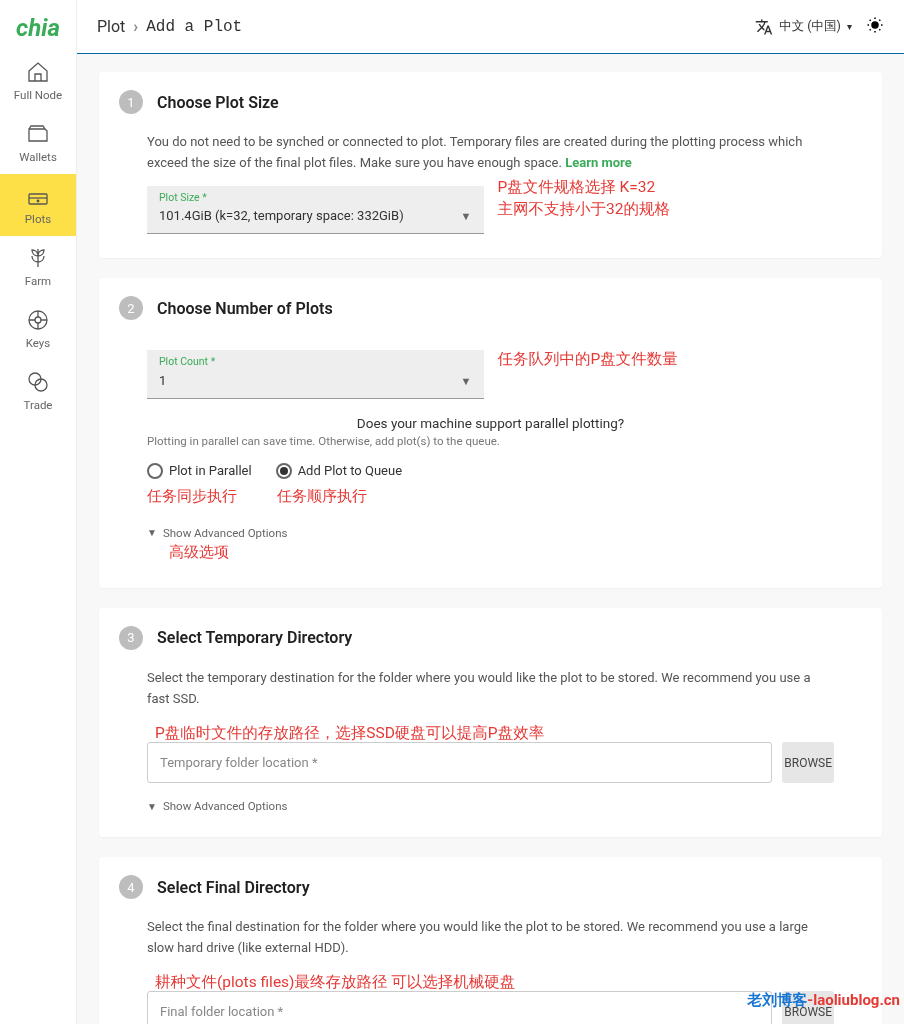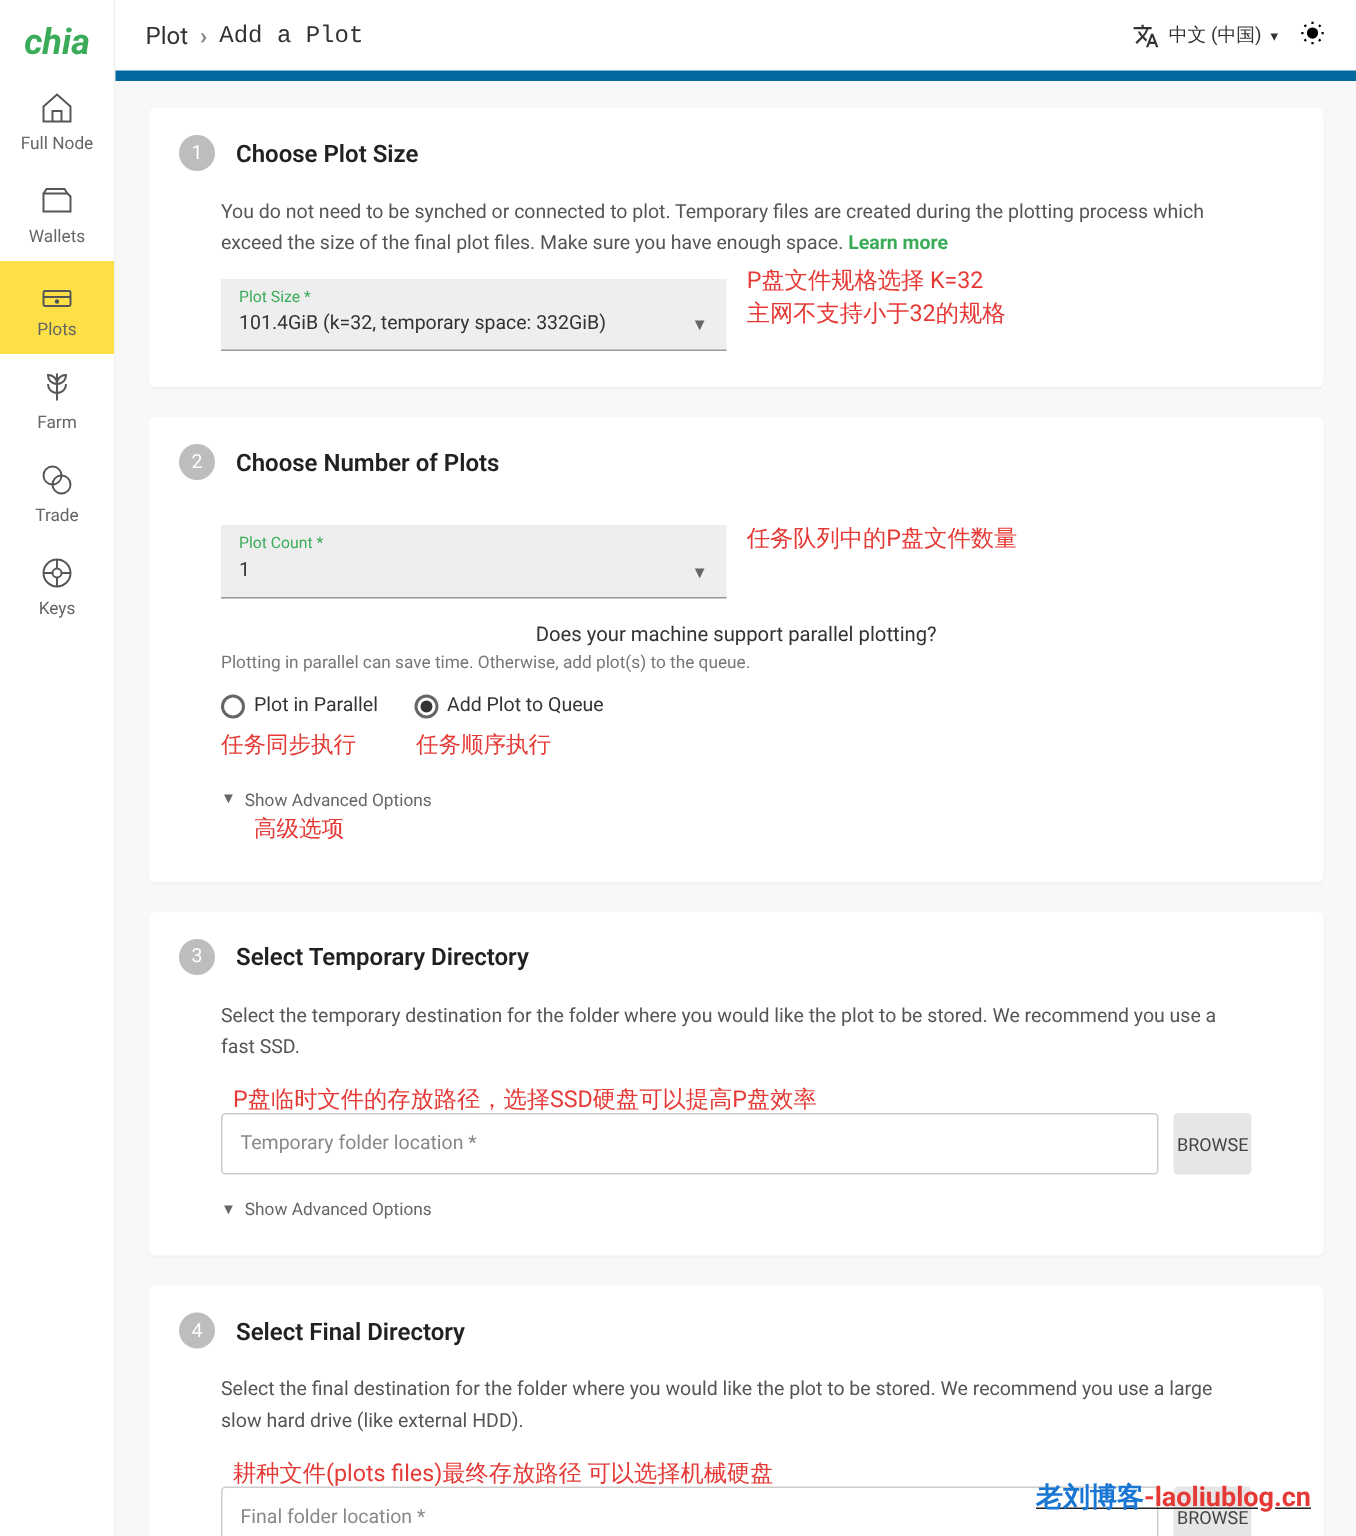--- a/index.html
+++ b/index.html
@@ -4,21 +4,21 @@
 <style>
 * { margin:0; padding:0; box-sizing:border-box; font-family:-apple-system,BlinkMacSystemFont,"Segoe UI",Roboto,sans-serif; }
 body { width:904px; height:1024px; background:#fff; color:#212121; overflow:hidden; position:relative;}
 .app { display:flex; width:100%; height:100%; }
 .sidebar { width:77px; background:#fff; display:flex; flex-direction:column; align-items:center; padding-top:10px; border-right:1px solid #eee;}
 .logo { color:#3AAC59; font-weight:bold; font-size:24px; margin:4px 0 8px 0; font-style:italic;}
 .sb { width:100%; display:flex; flex-direction:column; align-items:center; padding:10px 0; font-size:11.5px; color:#666; cursor:pointer; gap:4px;}
 .sb.active { background:#fde047; }
 .sb svg { width:24px; height:24px; stroke:#555; fill:none; stroke-width:1.3; }
 .main { flex:1; background:#f8f8f8; display:flex; flex-direction:column; }
-.header { height:54px; background:#fff; display:flex; align-items:center; padding:0 20px; border-bottom:7px solid #0369a1;}
+.header { height:54px; background:#fff; display:flex; align-items:center; padding:0 20px; border-bottom:1px solid #0369a1;}
 .breadcrumb { font-size:16px; color:#333; display:flex; align-items:center; gap:8px;}
 .breadcrumb .sep{color:#888;font-weight:bold;}
 .hspace{flex:1;}
 .lang { display:flex; align-items:center; gap:6px; font-size:12.5px; color:#333; cursor:pointer;}
 .lang svg, .header .brt svg { width:18px; height:18px; }
 .brt{margin-left:14px;}
 .content { flex:1; padding:18px 22px 12px 22px; overflow:auto;}
 .card { background:#fff; border-radius:4px; margin-bottom:20px; box-shadow:0 1px 2px rgba(0,0,0,0.04); }
 .card-h { padding:18px 20px; display:flex; align-items:center; gap:14px;}
 .num { width:24px; height:24px; border-radius:50%; background:#bdbdbd; color:#fff; font-size:13px; display:flex; align-items:center; justify-content:center; flex-shrink:0;}
@@ -37,21 +37,21 @@
 .radio .dot{width:16px;height:16px;border:2px solid #666;border-radius:50%;display:flex;align-items:center;justify-content:center;}
 .radio.sel .dot::after{content:"";width:8px;height:8px;background:#333;border-radius:50%;}
 .adv{ display:flex; align-items:center; gap:6px; font-size:11.5px; color:#666; margin-top:16px; cursor:pointer;}
 .adv .chv{font-size:10px;}
 .pad-box{ padding:0 48px 24px 48px;}
 .desc{font-size:13px; color:#555; line-height:1.6; margin-bottom:12px;}
 .input-row{ display:flex; gap:10px; align-items:stretch;}
 .text-input{ flex:1; border:1px solid #ccc; border-radius:3px; padding:12px 12px; font-size:13px; color:#666;}
 .text-input::placeholder{color:#888;}
 .browse{ background:#e6e6e6; border:none; padding:0 2px; font-size:12px; font-weight:400; color:#444; border-radius:3px; cursor:pointer;}
-.watermark{ position:absolute; right:30px; bottom:14px; font-size:18px; font-weight:bold;text-decoration:underline;}
+.watermark{ position:absolute; right:4px; bottom:14px; font-size:15px; font-weight:bold;}
 .watermark .a{color:#1976D2;}
 .watermark .b{color:#E53935;}
 .sel-wrap{display:flex;align-items:flex-start;gap:14px;}
 .sel-col{flex:1;max-width:395px;}
 .red-col{flex:1;}
 .red-line{color:#E53935;font-size:15.5px;line-height:1.45;}
 .radio-block{position:relative;}
 .radio-reds{display:flex;gap:40px;margin-top:2px;}
 .radio-reds span{color:#E53935;font-size:15px;}
 .adv-red{color:#E53935;font-size:15px;margin-left:22px;margin-top:-2px;}
@@ -84,32 +84,32 @@
       <span>Plots</span>
     </div>
     <div class="sb">
       <svg viewBox="0 0 24 24">
           <path d="M12 3 V21 M12 10 C8 10 6 7 6 4 C9 4 12 6 12 10 M12 10 C16 10 18 7 18 4 C15 4 12 6 12 10 M12 16 C8 16 6 13 6 10 M12 16 C16 16 18 13 18 10"></path>
         </svg>
       <span>Farm</span>
     </div>
     <div class="sb">
       <svg viewBox="0 0 24 24">
-          <circle cx="9" cy="9" r="6"></circle>
-          <circle cx="15" cy="15" r="6"></circle>
-        </svg>
-      <span>Trade</span>
-    </div>
-    <div class="sb">
-      <svg viewBox="0 0 24 24">
           <circle cx="12" cy="12" r="9"></circle>
           <circle cx="12" cy="12" r="3"></circle>
           <path d="M12 3 V9 M12 15 V21 M3 12 H9 M15 12 H21"></path>
         </svg>
       <span>Keys</span>
+    </div>
+    <div class="sb">
+      <svg viewBox="0 0 24 24">
+          <circle cx="9" cy="9" r="6"></circle>
+          <circle cx="15" cy="15" r="6"></circle>
+        </svg>
+      <span>Trade</span>
     </div>
   </div>
 
   <div class="main">
     <div class="header">
       <div class="breadcrumb">
         <span>Plot</span>
         <span class="sep">›</span>
         <span style="font-weight:500;font-family:Liberation Mono, monospace;">Add a Plot</span>
       </div>

